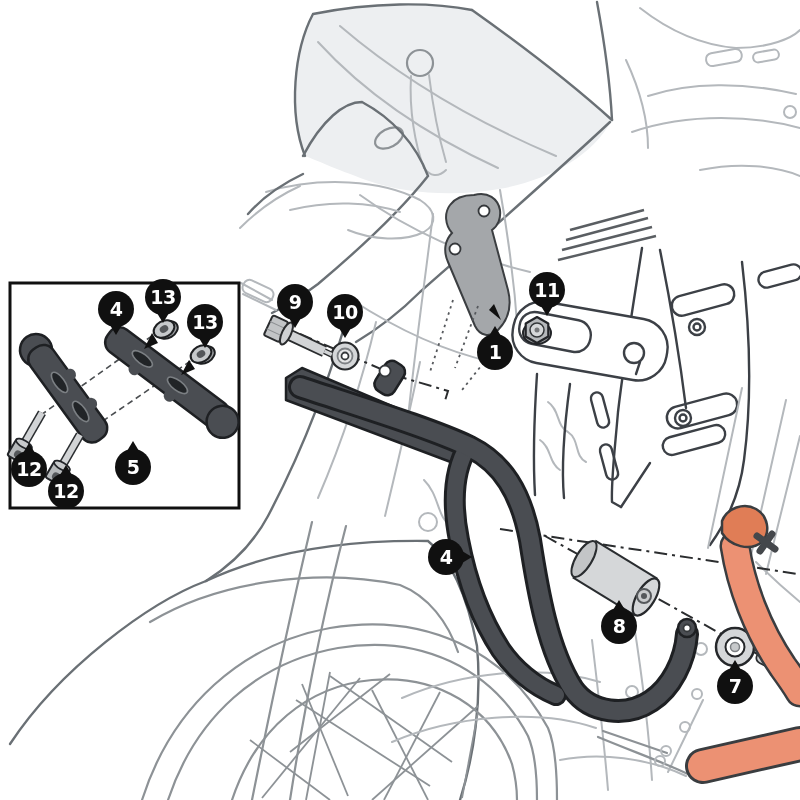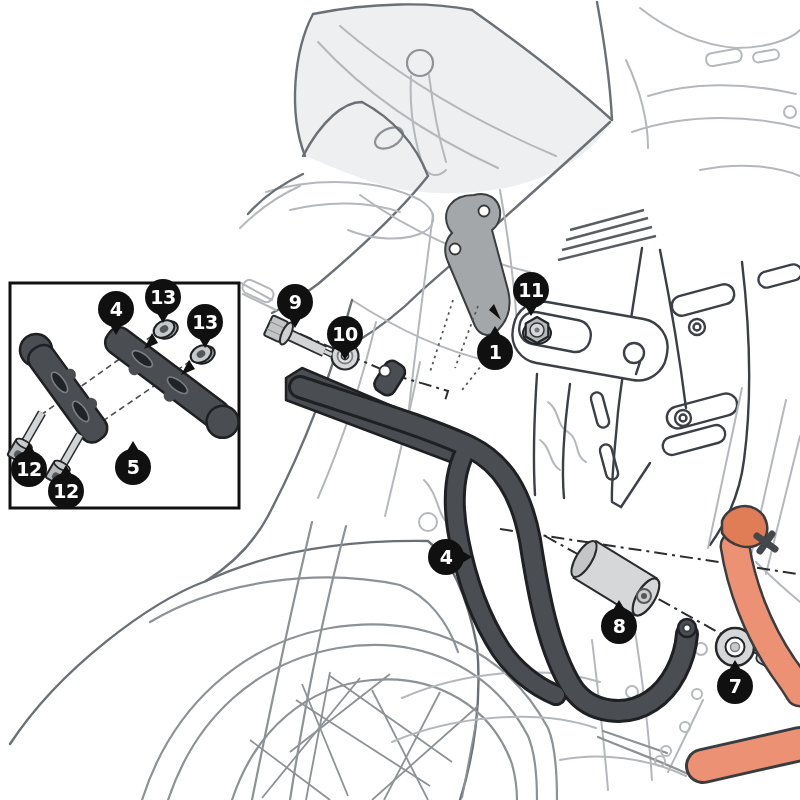--- a/index.html
+++ b/index.html
@@ -312,24 +312,24 @@
       <ellipse cx="0" cy="0" rx="4.5" ry="3.5" fill="#54575a"></ellipse>
     </g>
     <path class="arrow" d="M144,349 L158,343 L152,333 Z"></path>
     <path class="arrow" d="M181,375 L195,369 L189,360 Z"></path>
   </g>
 </svg>
 
 <div class="callout tail-down" style="left:295px;top:302px">
       <span>9</span>
     </div>
-<div class="callout tail-down" style="left:345px;top:334px">
+<div class="callout tail-down" style="left:345px;top:312px">
       <span>10</span>
     </div>
-<div class="callout tail-down" style="left:531px;top:290px">
+<div class="callout tail-down" style="left:547px;top:290px">
       <span>11</span>
     </div>
 <div class="callout tail-up" style="left:495px;top:352px">
       <span>1</span>
     </div>
 <div class="callout tail-right" style="left:446px;top:557px">
       <span>4</span>
     </div>
 <div class="callout tail-up" style="left:619px;top:626px">
       <span>8</span>

